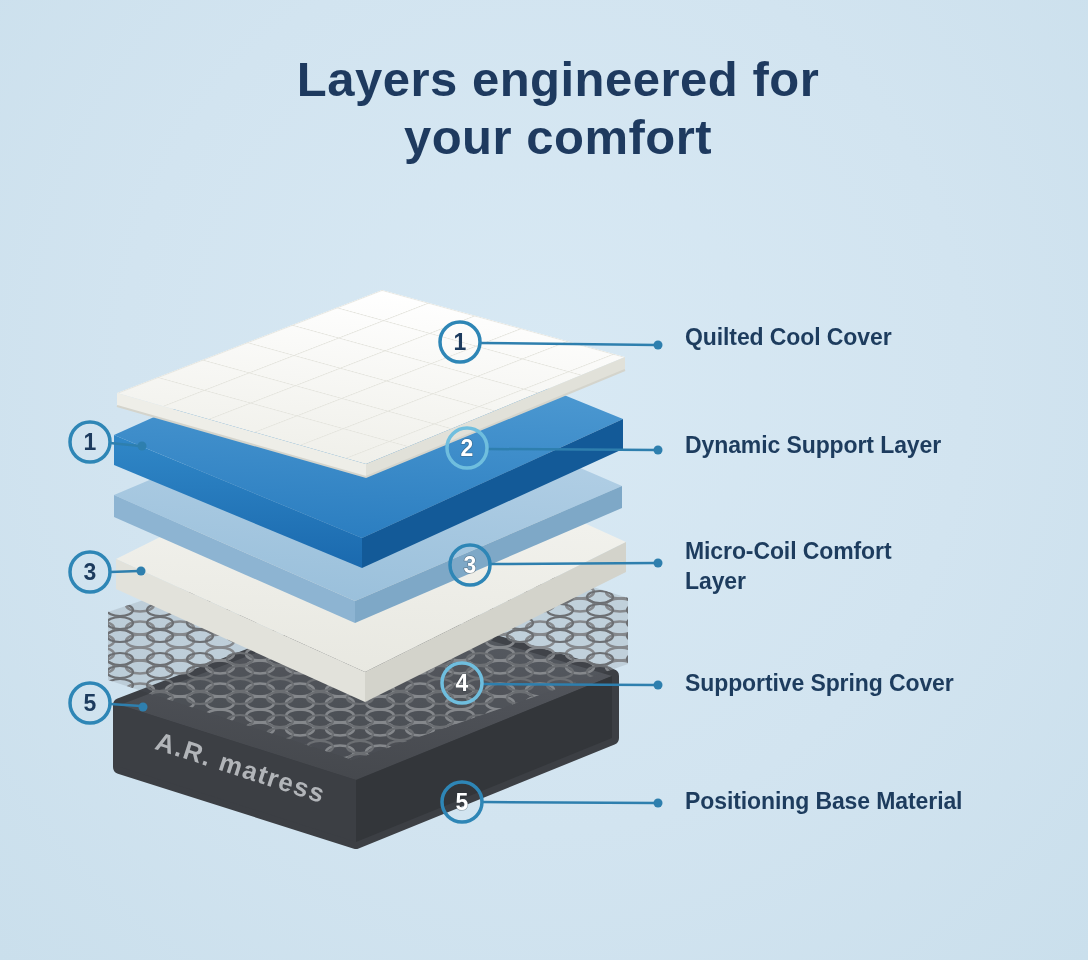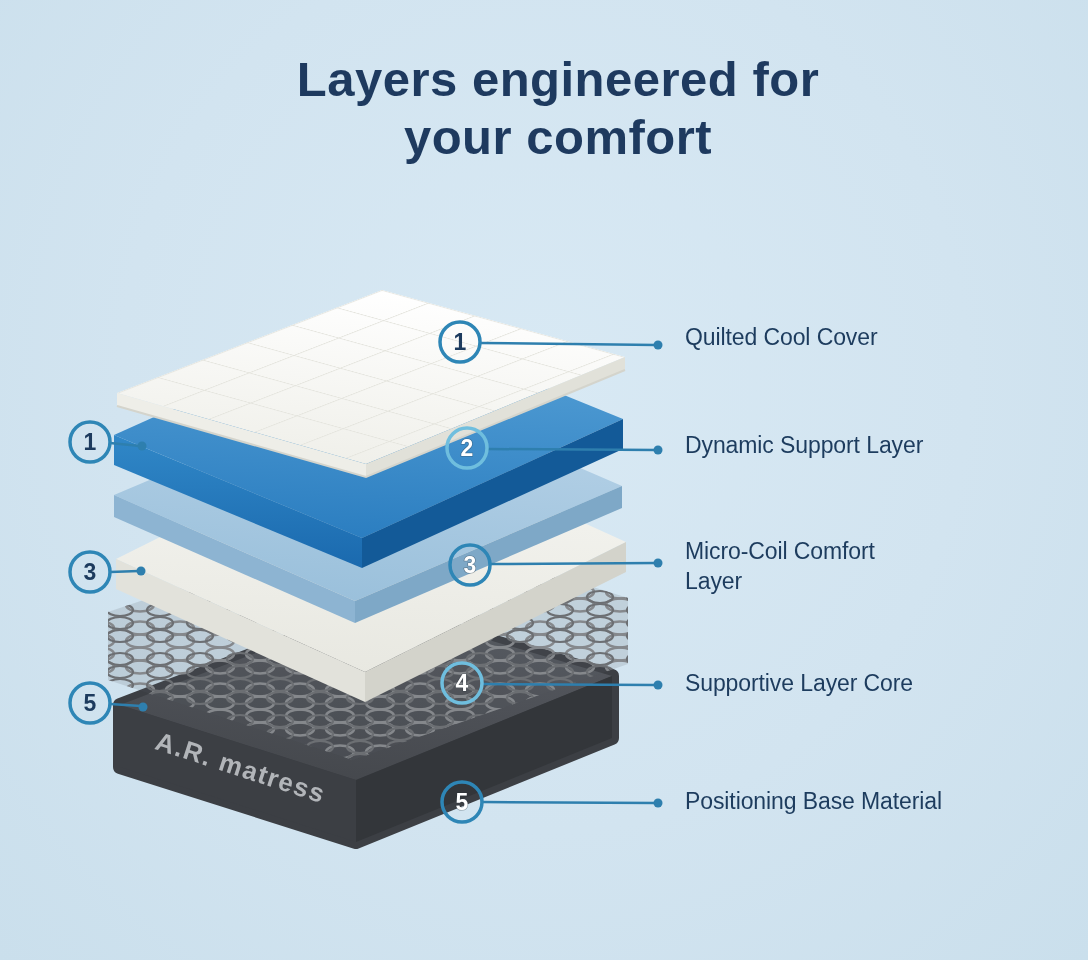--- a/index.html
+++ b/index.html
@@ -17,21 +17,21 @@
     font-size:49px;line-height:58px;font-weight:bold;
     color:#1e3a5f;
     white-space:pre-line;
     letter-spacing:.5px;
     padding-left:28px;
   }
   .diagram{position:absolute;top:0;left:0;}
   .labels{position:absolute;top:0;left:0;width:100%;height:100%;pointer-events:none;}
   .layer-label{
     position:absolute;left:685px;
-    font-size:23px;line-height:30px;font-weight:normal;
+    font-size:23px;line-height:30px;font-weight:bold;
     color:#1d3c5e;letter-spacing:-0.1px;
   }
   .lbl-1{top:322px;width:320px;}
   .lbl-2{top:430px;width:320px;}
   .lbl-3{top:536px;width:218px;}
   .lbl-4{top:668px;width:320px;}
   .lbl-5{top:786px;width:330px;}
   .marker-num{
     font-family:"Liberation Sans","DejaVu Sans",sans-serif;
     font-size:23px;font-weight:bold;
@@ -184,17 +184,17 @@
       <circle cx="658" cy="803" r="4.5" fill="#2e7fae"></circle>
       <circle class="marker-ring" cx="462" cy="802" r="20" stroke="#2e86b6"></circle>
       <text class="marker-num num-white" x="462" y="810">5</text>
     </g>
   </svg>
 
   <div class="labels">
     <div class="layer-label lbl-1">Quilted Cool Cover</div>
     <div class="layer-label lbl-2">Dynamic Support Layer</div>
     <div class="layer-label lbl-3">Micro-Coil Comfort Layer</div>
-    <div class="layer-label lbl-4">Supportive Layer Core</div>
+    <div class="layer-label lbl-4">Supportive Spring Cover</div>
     <div class="layer-label lbl-5">Positioning Base Material</div>
   </div>
 
 </div>
 
 </body></html>

